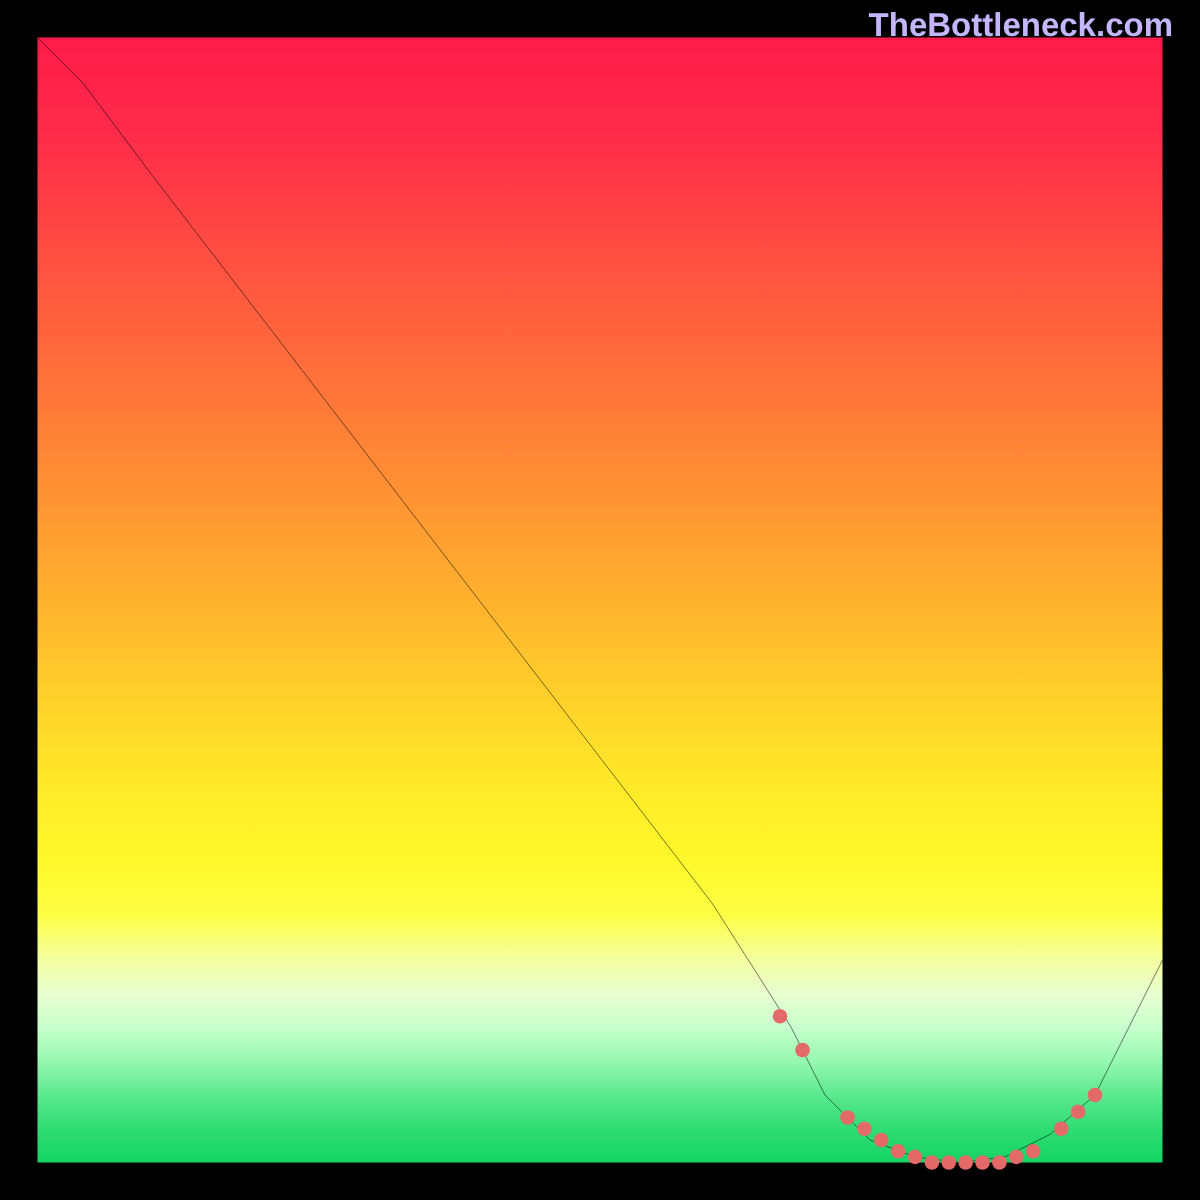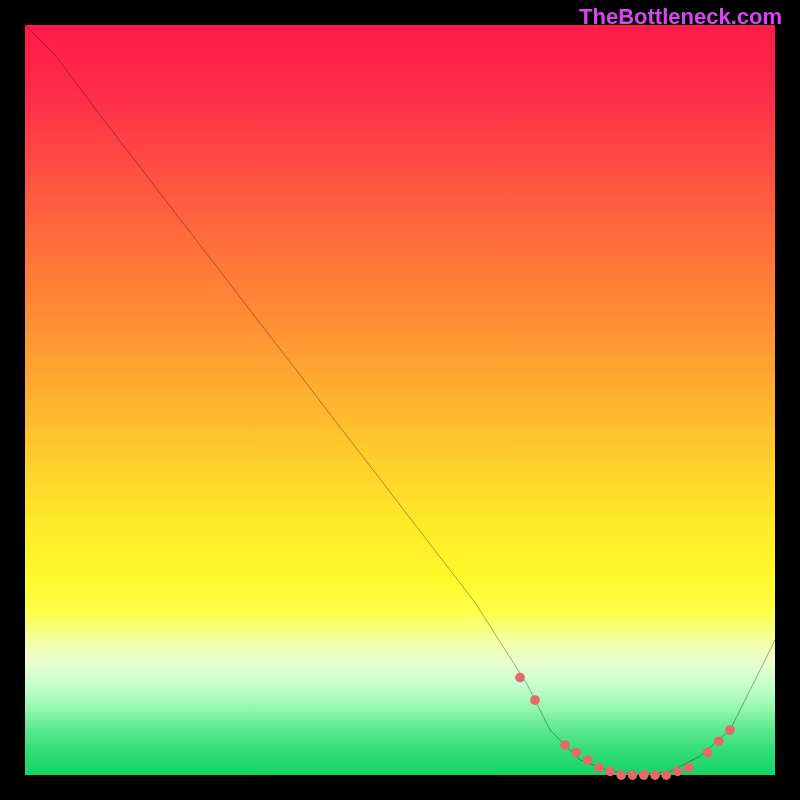--- a/index.html
+++ b/index.html
@@ -8,21 +8,21 @@
     height: 800px;
     background: #000;
     position: relative;
     font-family: Arial, sans-serif;
     overflow: hidden;
   }
   .watermark {
     position: absolute;
     top: 4px;
     right: 18px;
-    color: #d946ef;
+    color: #c4b5fd;
     font-size: 22px;
     font-weight: bold;
     z-index: 10;
   }
   .plot-area {
     position: absolute;
     left: 25px;
     top: 25px;
     width: 750px;
     height: 750px;

